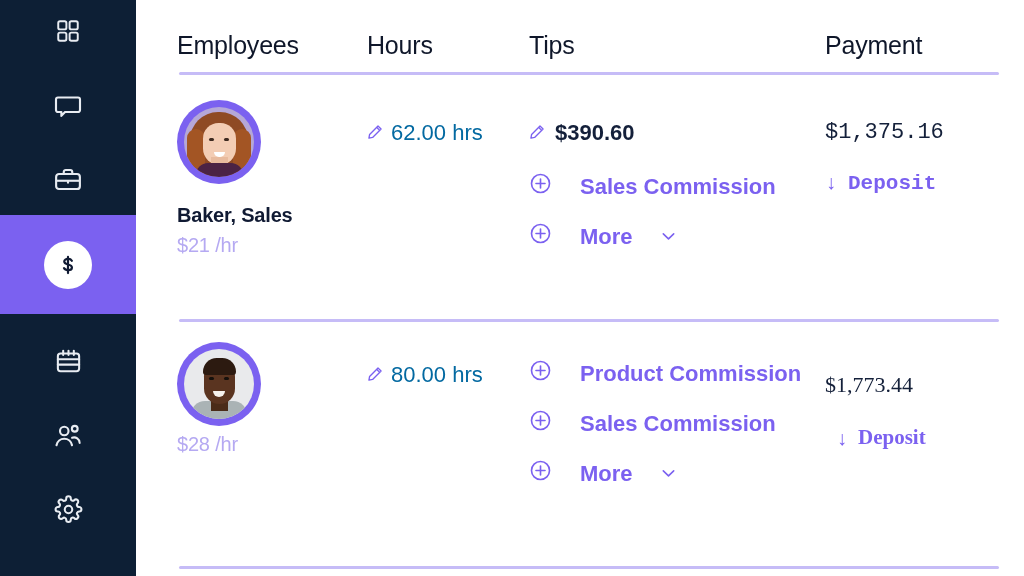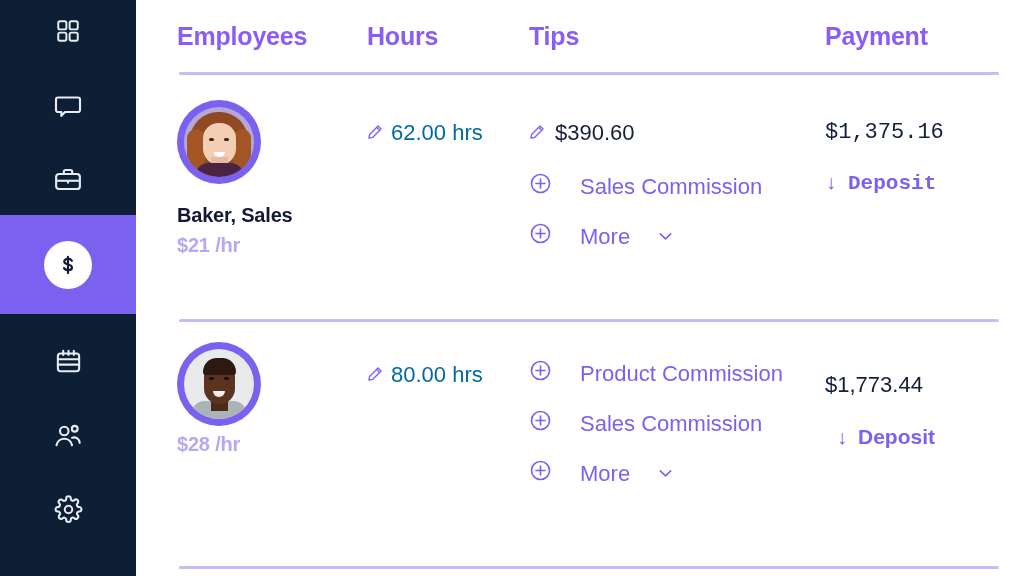--- a/index.html
+++ b/index.html
@@ -78,24 +78,24 @@
   .col-hours { left: 190px; width: 150px; }
   .col-tips  { left: 352px; width: 290px; }
   .col-pay   { left: 648px; width: 176px; }
 
   .head-row {
     position: absolute;
     left: 0; top: 22px; width: 824px; height: 52px;
   }
   .head-cell {
     position: absolute;
-    top: 0;
+    top: 9px;
     font-size: 25px;
-    font-weight: bold;
-    color: #8b5cf6;
+    font-weight: normal;
+    color: #0f172a;
     letter-spacing: -0.2px;
     white-space: nowrap;
   }
   .divider {
     position: absolute;
     left: 2px;
     width: 820px;
     height: 3px;
     border-radius: 2px;
     background: #c6bcf7;
@@ -133,21 +133,21 @@
     margin-top: 20px;
     font-size: 20px;
     font-weight: bold;
     color: #101a33;
     letter-spacing: -0.2px;
     white-space: nowrap;
   }
   .emp-rate {
     margin-top: 7px;
     font-size: 20px;
-    font-weight: bold;
+    font-weight: normal;
     color: #b5a9f2;
     letter-spacing: -0.2px;
     white-space: nowrap;
   }
 
   
   .hours-line {
     display: flex;
     align-items: center;
     gap: 8px;
@@ -160,21 +160,21 @@
   .tip-entry {
     display: flex;
     align-items: center;
     gap: 10px;
     font-size: 22px;
     color: #14203a;
     white-space: nowrap;
     margin-bottom: 21px;
   }
   .tip-entry.link-style { color: #7b61f0; gap: 28px; }
-  .tip-label { display: inline-flex; align-items: center; }
+  .tip-label { display: inline-flex; align-items: center; font-weight: bold; }
 
   
   .pay-amount {
     font-size: 22px;
     color: #14203a;
     white-space: nowrap;
   }
   .pay-action {
     display: flex;
     align-items: center;
@@ -461,21 +461,21 @@
             </span>
             <span class="tip-label">More</span>
             <span class="chev">
               <svg width="13" height="9" viewBox="0 0 14 9" fill="none" stroke="#7b61f0" stroke-width="1.7" stroke-linecap="round" stroke-linejoin="round">
                 <path d="M1.4 1.6L7 7l5.6-5.4"></path>
               </svg>
             </span>
           </div>
         </div>
 
-        <div class="cell col-pay" style="padding-top:30px;">
+        <div class="cell col-pay" style="padding-top:30px;font-family:Liberation Serif, serif;">
           <div class="pay-amount">$1,773.44</div>
           <div class="pay-action" style="margin-top:27px; margin-left:12px;">
             <span class="arrow-glyph">↓</span>
             <span>Deposit</span>
           </div>
         </div>
       </div>
 
       <div class="divider" id="divider-row2"></div>
 

